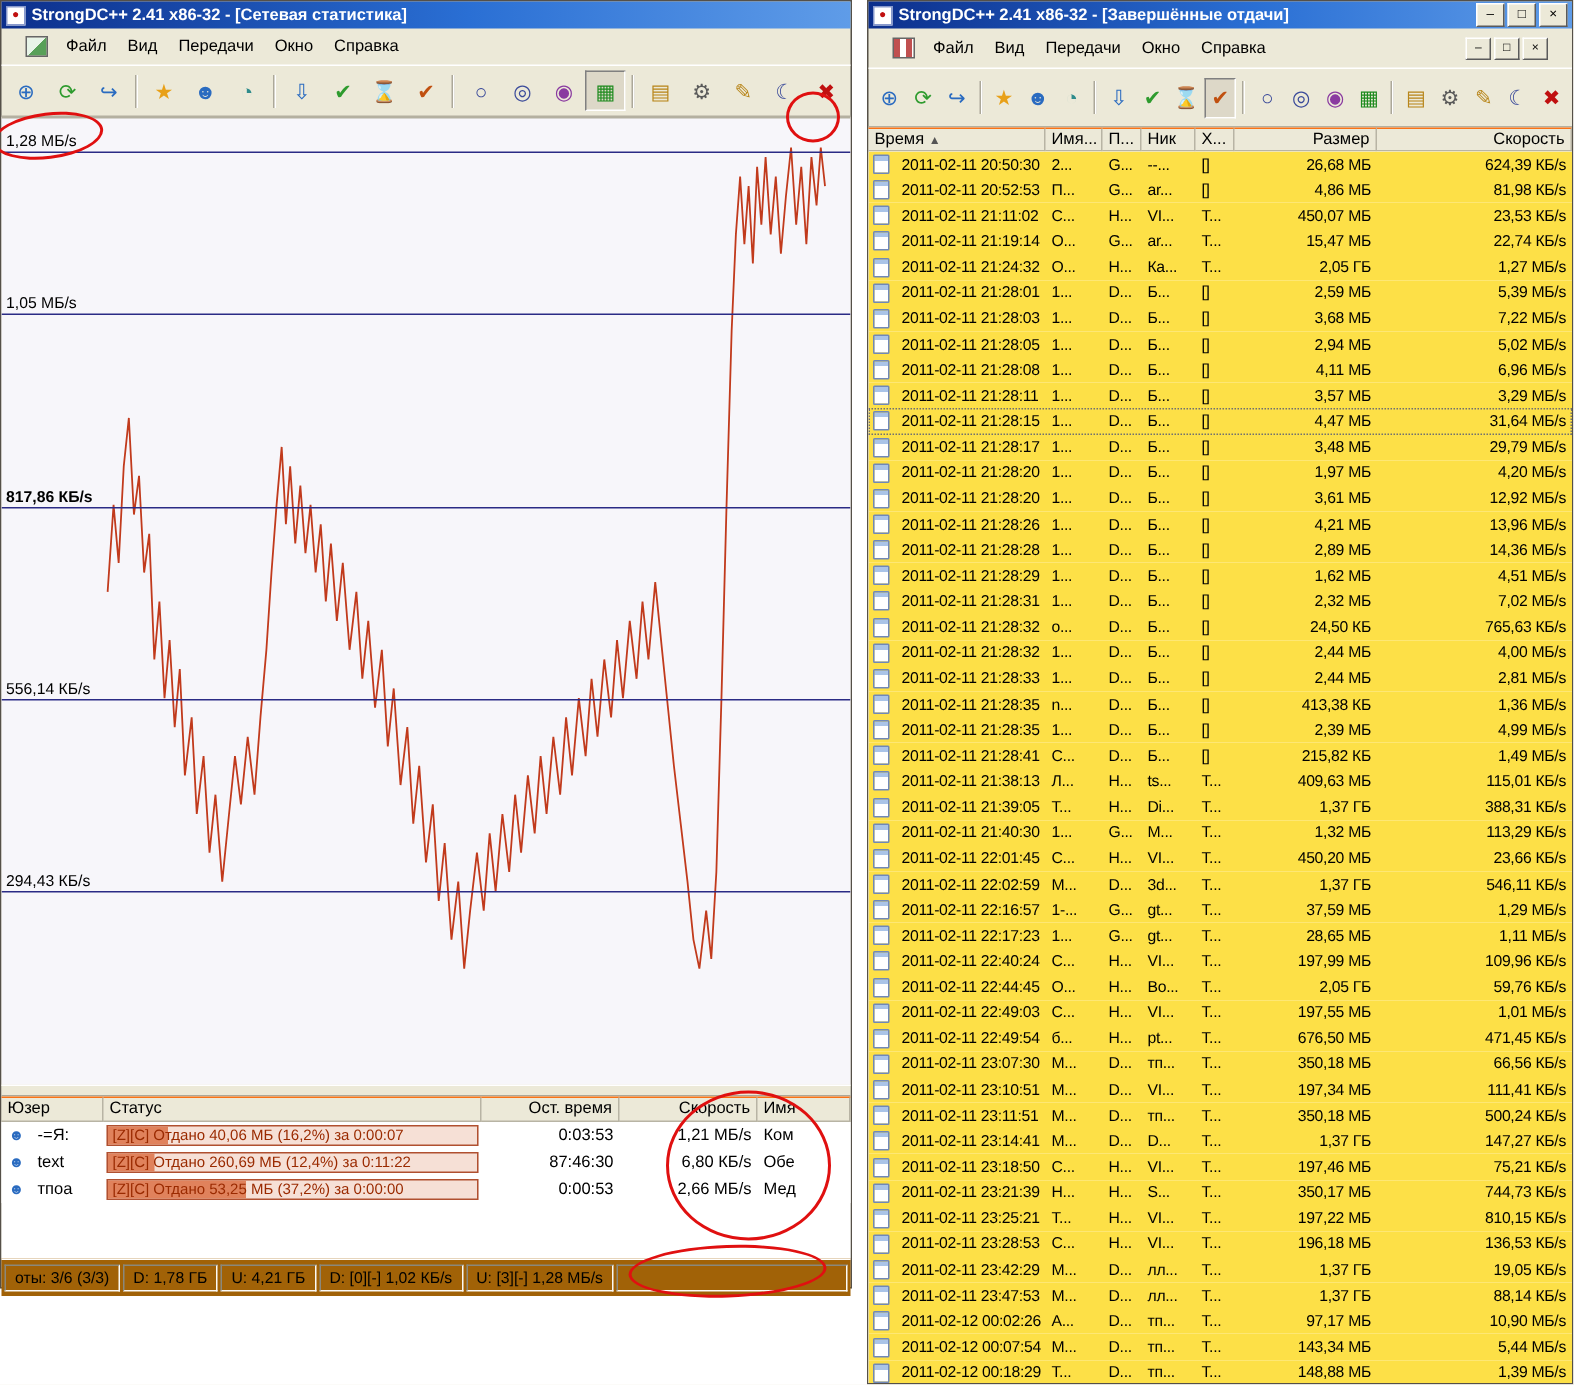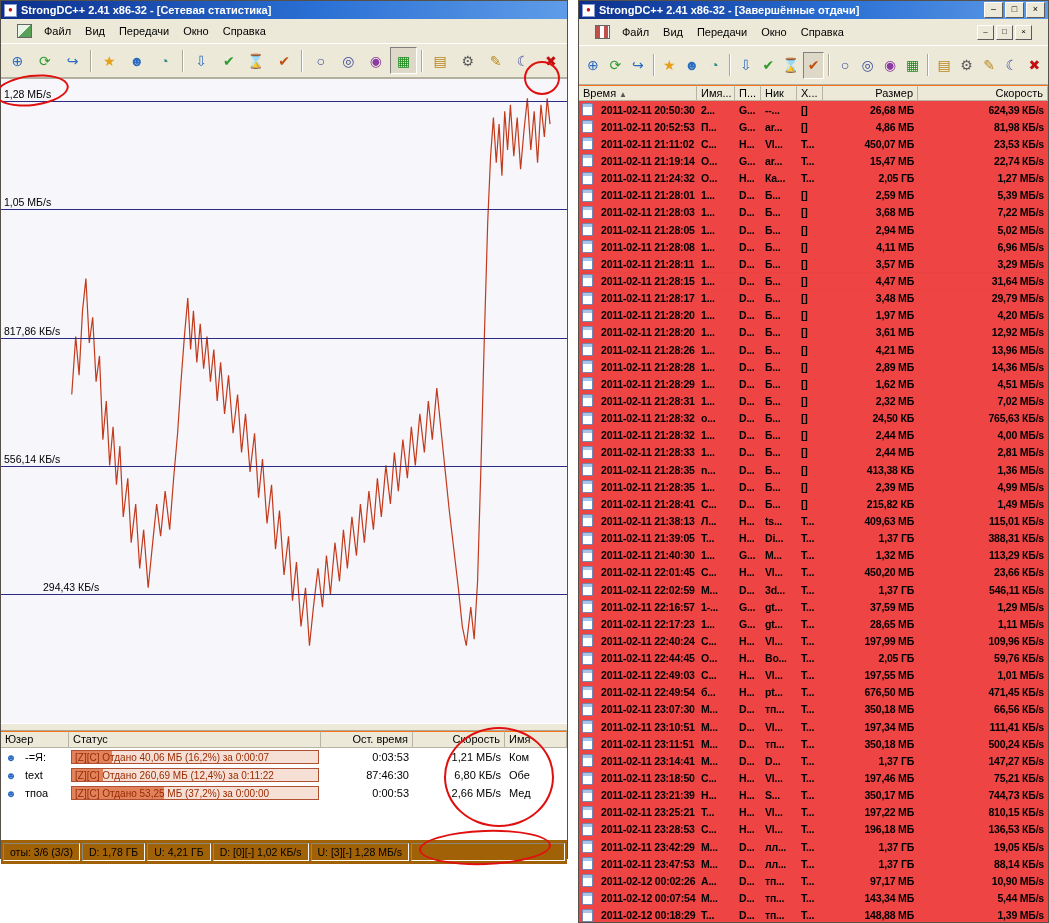--- a/index.html
+++ b/index.html
@@ -67,21 +67,21 @@
   
   .statusbar{height:22px;display:flex;align-items:center;background:#a16207;padding:1px 2px;gap:2px;border-top:1px solid #fff;}
   .sb-panel{height:18px;line-height:16px;font-size:10.5px;padding:0 6px;border:1px solid;
     border-color:#8a887c #fbfaf6 #fbfaf6 #8a887c;white-space:nowrap;overflow:hidden;box-sizing:border-box;}
   .sb-fill{flex:1;}
 
   
   .rt-header{display:grid;grid-template-columns:118px 38px 26px 36px 26px 95px 1fr;height:16px;background:#ece9d8;flex:0 0 16px;}
   .rt-rows{flex:1;background:#fff;overflow:hidden;}
   .rt-row{display:grid;grid-template-columns:18px 100px 38px 26px 36px 26px 95px 1fr;height:17.146px;
-    align-items:center;font-size:10.5px;background:#ef4444;letter-spacing:-0.2px;font-weight:bold;}
+    align-items:center;font-size:10.5px;background:#fde047;letter-spacing:-0.2px;}
   .rt-row.selected{outline:1px dotted #707070;outline-offset:-1px;}
   .file-icon{width:11px;height:13px;margin-left:3px;box-sizing:border-box;border:1px solid #7088b8;border-radius:1px;
     background:linear-gradient(180deg,#aac4e8 0 3px,#fff 3px);}
 
   
   .ellipse{position:absolute;border:2px solid #e01010;border-radius:50%;pointer-events:none;z-index:40;}
   .a1{left:-5px;top:75px;width:70px;height:27px;transform:rotate(-7deg);}
   .a2{left:444px;top:727px;width:106px;height:96px;}
   .a3{left:419px;top:830px;width:128px;height:31px;transform:rotate(-2deg);}
   .a4{left:524px;top:61px;width:32px;height:30px;}
@@ -172,25 +172,25 @@
 
     <div class="chart" id="chartArea">
       <svg viewBox="0 0 100 100" preserveAspectRatio="none">
         <polyline id="graphLine" fill="none" stroke-width="1.2" vector-effect="non-scaling-stroke" points="12.5,49 13.2,40 13.8,46 14.4,36 15,31 15.6,41 16.2,37 16.8,47 17.4,43 18,56 18.6,50 19.2,60 19.8,54 20.4,63 21,57 21.6,68 22.4,62 23,72 23.8,66 24.5,76 25.2,70 26,79 26.8,72 27.5,66 28.2,71 29,64 29.8,70 30.5,62 31.2,55 31.8,47 32.4,40 33,34 33.5,42 34,36 34.6,44 35.2,38 35.8,45 36.4,40 37,47 37.6,42 38.2,50 38.8,44 39.5,52 40.2,46 41,55 41.8,49 42.5,58 43.2,52 44,61 44.8,55 45.5,65 46.2,59 47,69 47.8,63 48.5,73 49.2,67 50,77 50.8,71 51.5,81 52.2,75 53,85 53.8,79 54.5,88 55.2,82 56,76 56.8,82 57.5,74 58.2,80 59,72 59.8,78 60.5,70 61.2,76 62,68 62.8,74 63.5,66 64.2,72 65,64 65.8,70 66.5,62 67.2,68 68,60 68.8,66 69.5,58 70.2,64 71,56 71.8,62 72.5,54 73.2,60 74,52 74.8,58 75.5,50 76.2,56 77,48 77.8,55 78.5,61 79.2,67 80,73 80.8,79 81.5,85 82.2,88 83,82 83.6,87 84.2,78 84.8,60 85.4,40 86,22 86.5,12 87,6 87.5,13 88,7 88.5,15 89,5 89.5,11 90,4 90.6,12 91.2,6 91.8,14 92.4,8 93,3 93.6,11 94.2,5 94.8,13 95.4,4 96,9 96.5,3 97,7" stroke="#c13a1c"></polyline>
       </svg>
     <div class="gridline" style="top: 3.4%;"></div>
         <div class="grid-label" style="top: 3.4%;">1,28 МБ/s</div>
         <div class="gridline" style="top: 20.2%;"></div>
         <div class="grid-label" style="top: 20.2%;">1,05 МБ/s</div>
         <div class="gridline" style="top: 40.2%;"></div>
-        <div class="grid-label" style="top: 40.2%;">817,86 КБ/s</div>
+        <div class="grid-label" style="top: 40.2%; font-weight: bold;">817,86 КБ/s</div>
         <div class="gridline" style="top: 60.1%;"></div>
         <div class="grid-label" style="top: 60.1%;">556,14 КБ/s</div>
         <div class="gridline" style="top: 80%;"></div>
-        <div class="grid-label" style="top: 80%; margin-left: 39px;">294,43 КБ/s</div>
+        <div class="grid-label" style="top: 80%;">294,43 КБ/s</div>
       </div>
 
     <div class="splitter"></div>
 
     <div class="t-header">
       <div class="h-cell">Юзер</div>
       <div class="h-cell">Статус</div>
       <div class="h-cell h-right">Ост. время</div>
       <div class="h-cell h-right">Скорость</div>
       <div class="h-cell">Имя</div>

